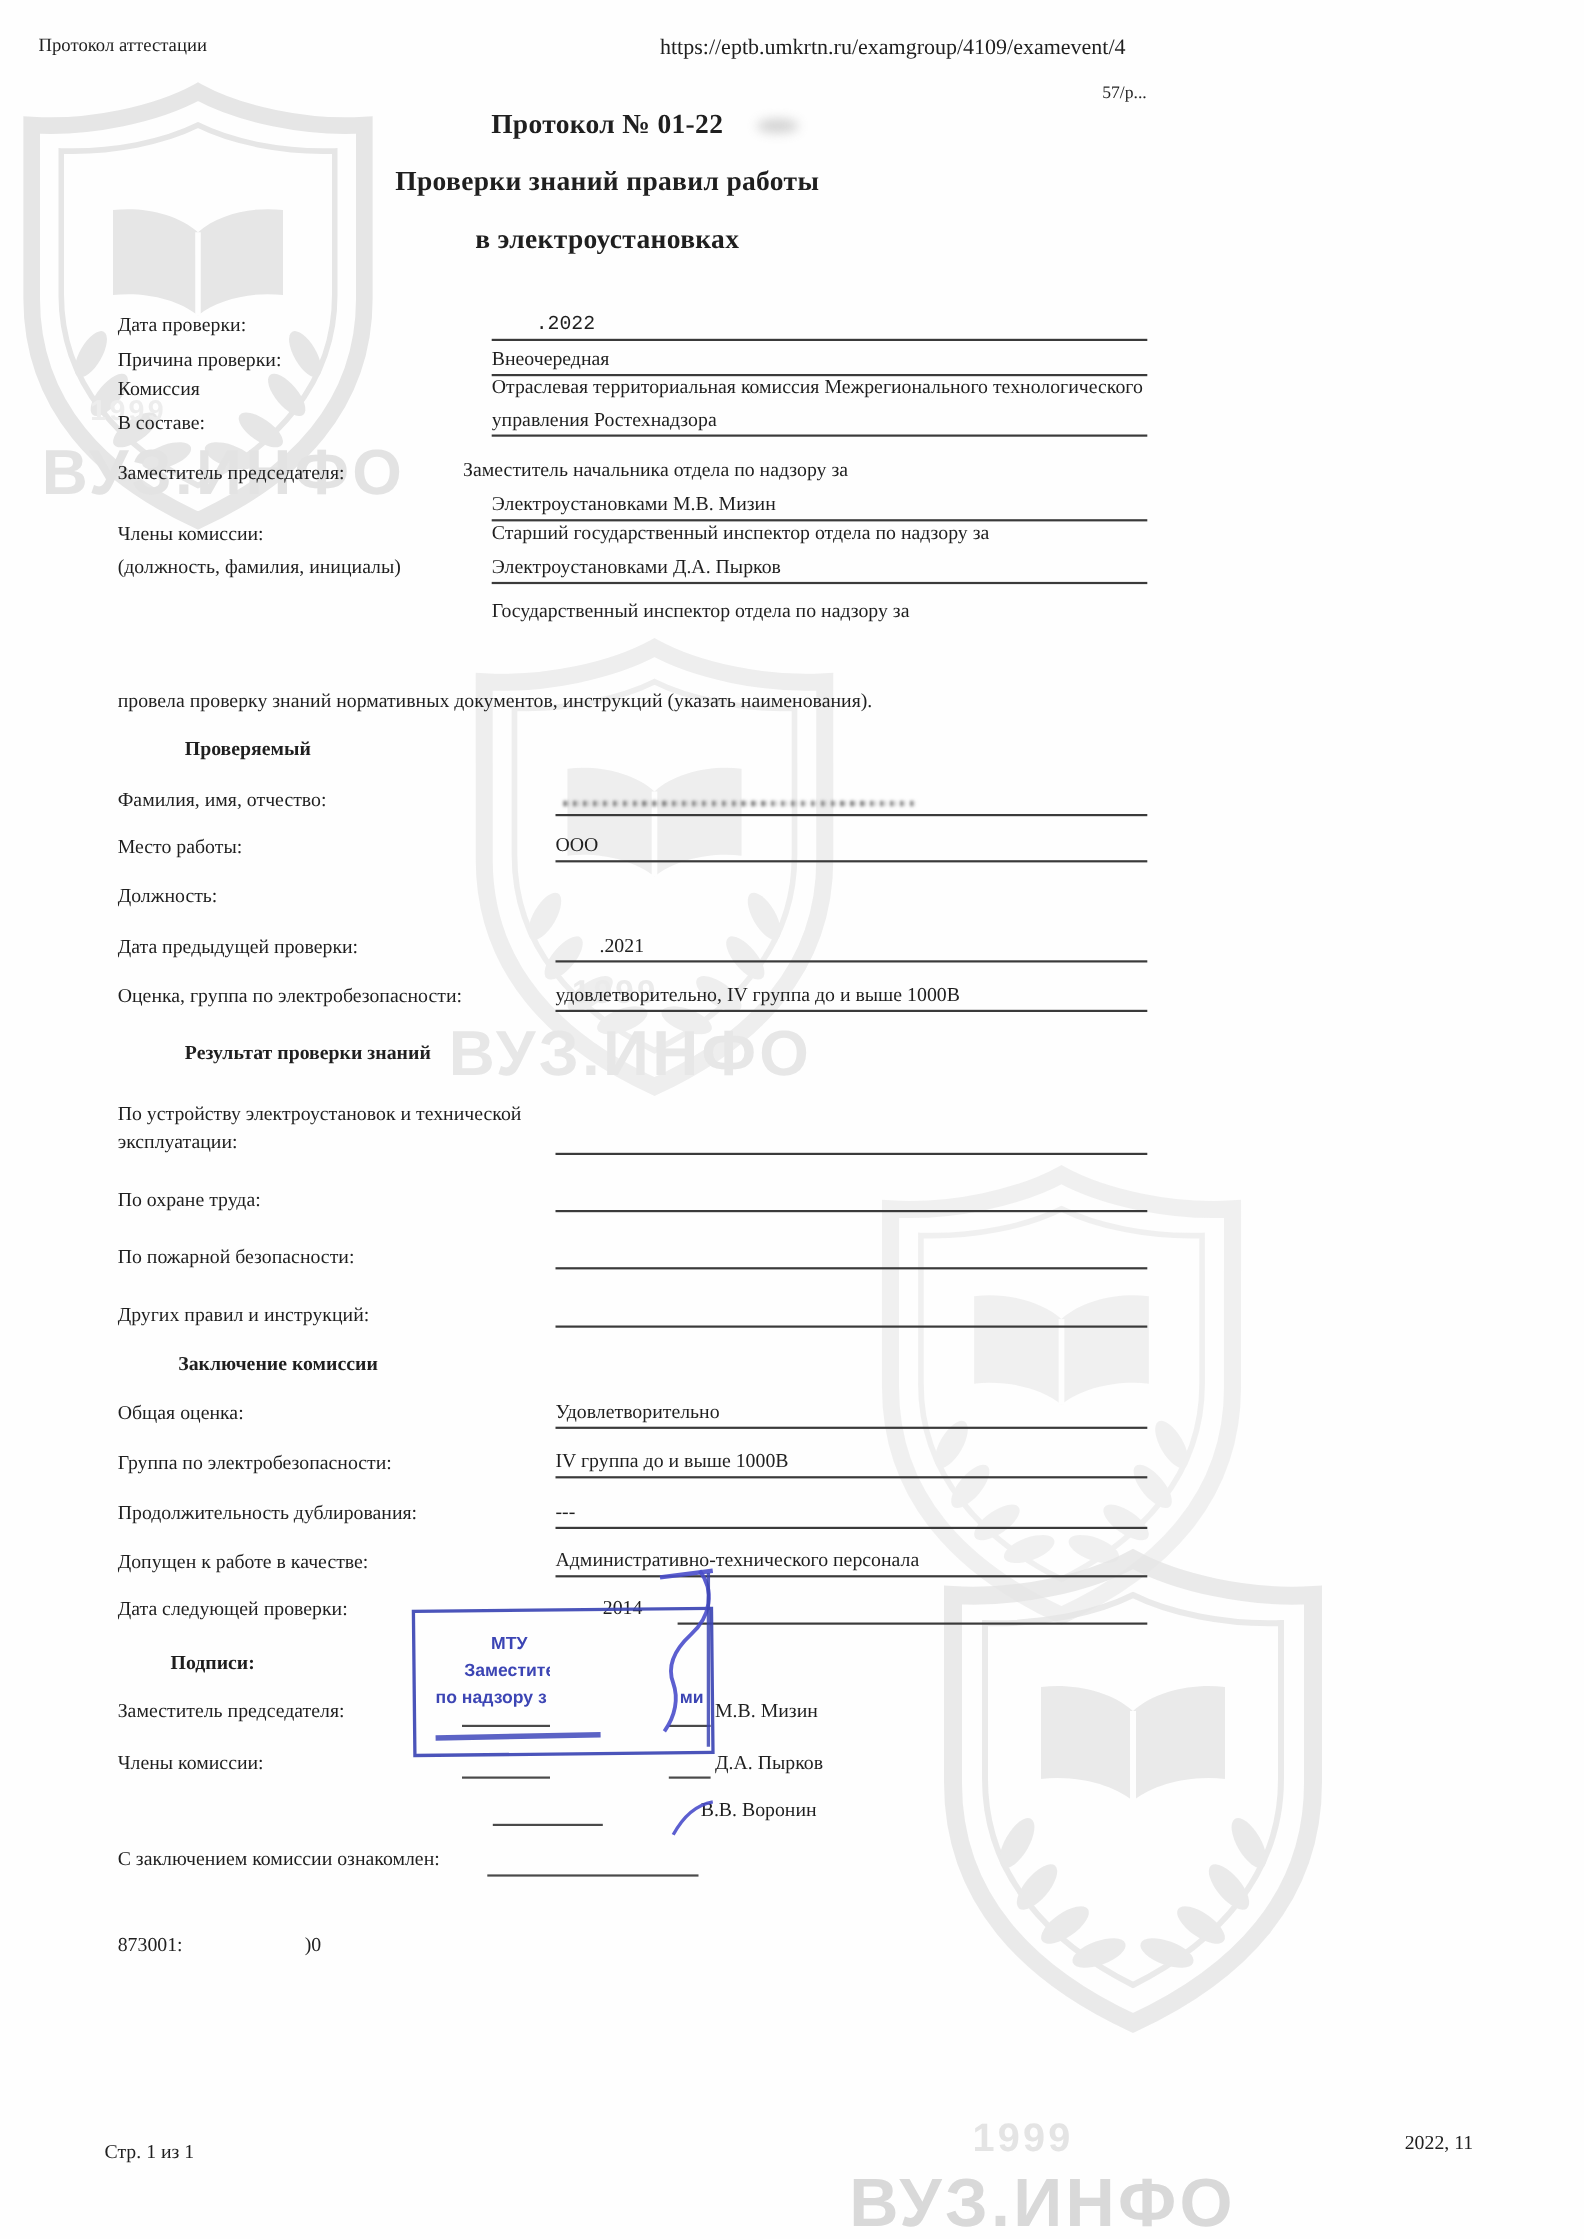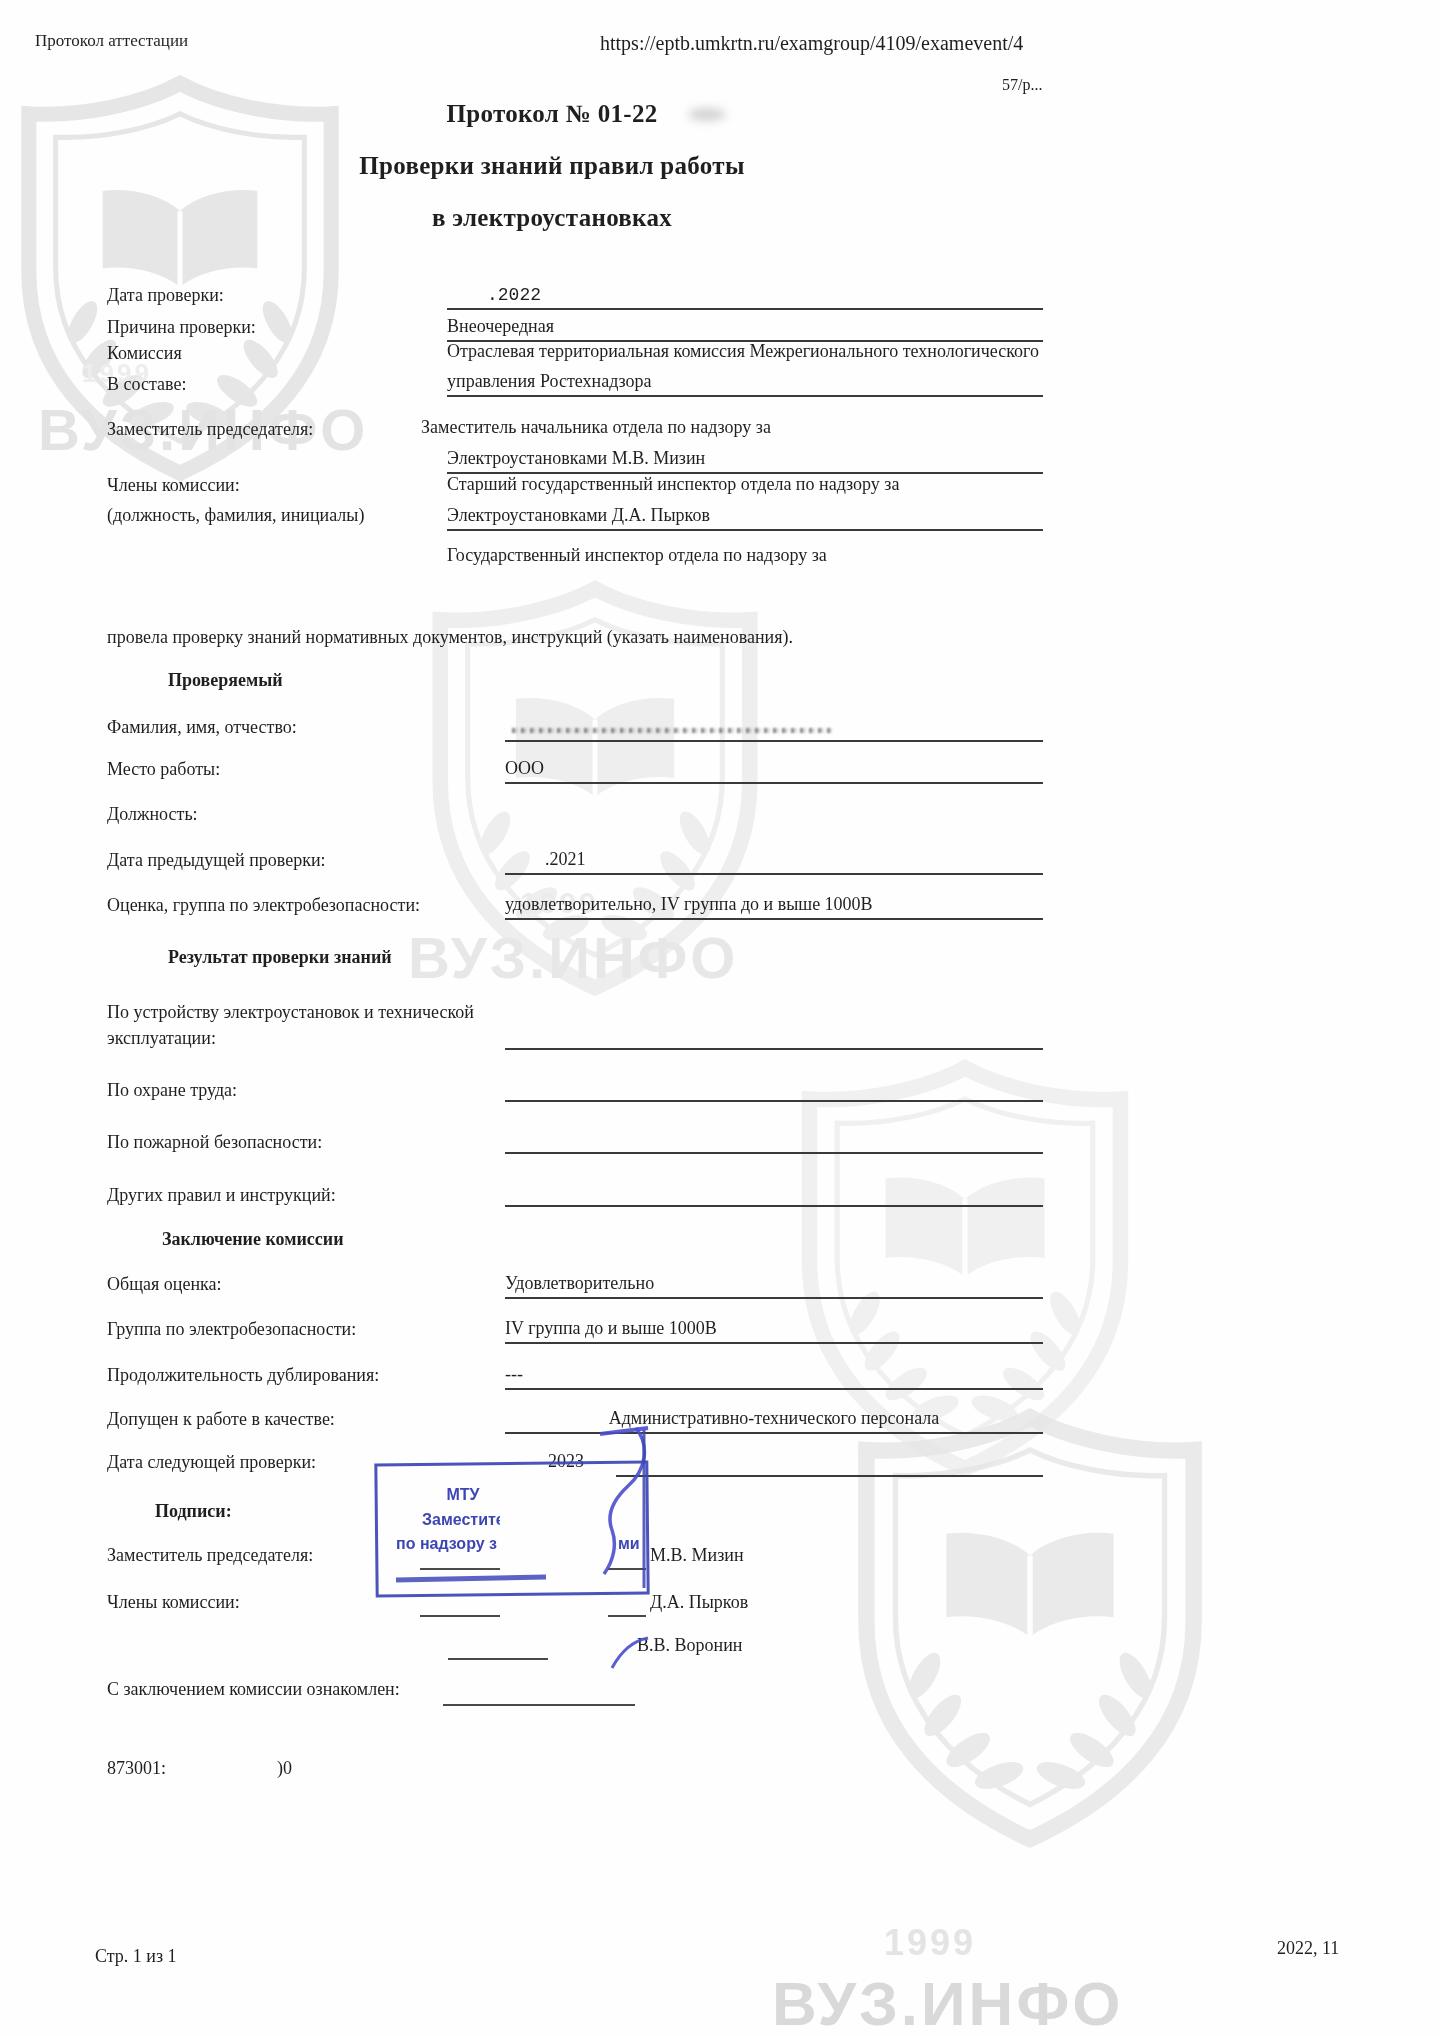--- a/index.html
+++ b/index.html
@@ -163,27 +163,27 @@
   <div class="vbox" style="left:505px;top:1316px;width:538px;height:28px;">
       <span>IV группа до и выше 1000В</span>
     </div>
 
   <div class="t" style="left:107px;top:1364px;">Продолжительность дублирования:</div>
   <div class="vbox" style="left:505px;top:1362px;width:538px;height:28px;">
       <span>---</span>
     </div>
 
   <div class="t" style="left:107px;top:1408px;">Допущен к работе в качестве:</div>
-  <div class="vbox" style="left:505px;top:1406px;width:538px;height:28px;justify-content:center;">
+  <div class="vbox" style="left:505px;top:1406px;width:538px;height:28px;">
       <span>Административно-технического персонала</span>
     </div>
 
   <div class="t" style="left:107px;top:1451px;">Дата следующей проверки:</div>
   <div class="vbox" style="left:505px;top:1449px;width:538px;height:28px;">
-      <span style="padding-left:43px;">2023</span>
+      <span style="padding-left:43px;">2014</span>
     </div>
 
   <div class="t b" style="left:155px;top:1500px;">Подписи:</div>
 
   <div class="stamp"></div>
   <div class="stx" style="left:398px;top:1486px;width:130px;text-align:center;">МТУ</div>
   <div class="stx" style="left:422px;top:1511px;">Заместител</div>
   <div class="stx" style="left:396px;top:1535px;">по надзору з</div>
   <div class="redact" style="left:500px;top:1468px;width:116px;height:104px;"></div>
   <div class="stx" style="left:618px;top:1535px;">ми</div>

